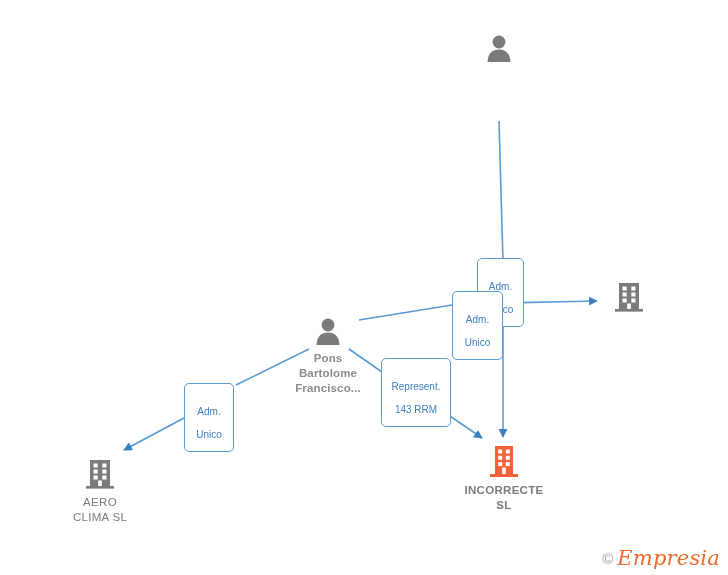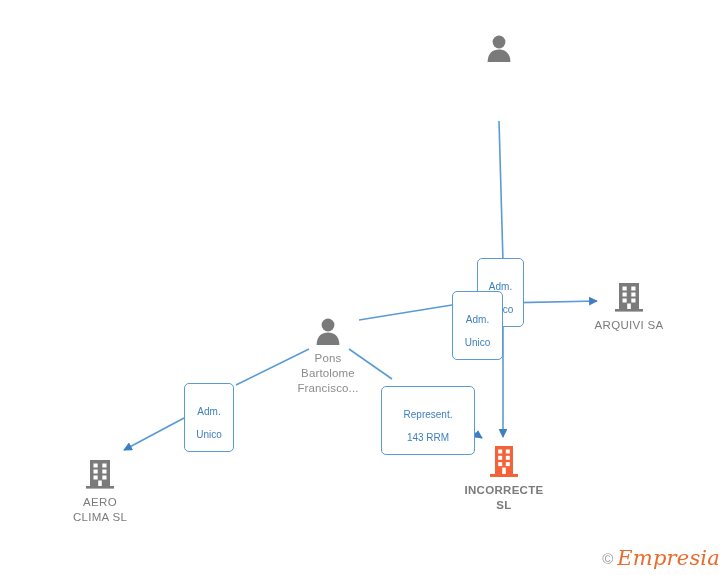--- a/index.html
+++ b/index.html
@@ -134,21 +134,21 @@
 
   <div class="node person top" style="left:499px; top:33px;">
     <span class="glyph">
       <svg width="30" height="30" viewBox="0 0 30 30" xmlns="http://www.w3.org/2000/svg">
         <circle cx="15" cy="9" r="6.4" fill="#7a7a7a"></circle>
         <path d="M3.6 29 C3.6 19.8 9.2 16.4 15 16.4 C20.8 16.4 26.4 19.8 26.4 29 Z" fill="#7a7a7a"></path>
       </svg>
     </span>
   </div>
 
-  <div class="node person" style="left:328px; top:316px;">
+  <div class="node person" style="left:328px; top:316px;font-weight:bold;">
     <span class="glyph">
       <svg width="30" height="30" viewBox="0 0 30 30" xmlns="http://www.w3.org/2000/svg">
         <circle cx="15" cy="9" r="6.4" fill="#7a7a7a"></circle>
         <path d="M3.6 29 C3.6 19.8 9.2 16.4 15 16.4 C20.8 16.4 26.4 19.8 26.4 29 Z" fill="#7a7a7a"></path>
       </svg>
     </span>
     <span class="caption">Pons
 Bartolome
 Francisco...</span>
   </div>
@@ -164,21 +164,20 @@
           <rect x="9.5" y="5.5" width="4.2" height="4"></rect>
           <rect x="18.3" y="5.5" width="4.2" height="4"></rect>
           <rect x="9.5" y="11.5" width="4.2" height="4"></rect>
           <rect x="18.3" y="11.5" width="4.2" height="4"></rect>
           <rect x="9.5" y="17.5" width="4.2" height="4"></rect>
           <rect x="18.3" y="17.5" width="4.2" height="4"></rect>
           <rect x="14.2" y="22.5" width="3.6" height="5.5"></rect>
         </g>
       </svg>
     </span>
-    <span class="caption">ARQUIVI SA</span>
   </div>
 
   <div class="node company focus" style="left:504px; top:444px;">
     <span class="glyph">
       <svg width="32" height="34" viewBox="0 0 32 34" xmlns="http://www.w3.org/2000/svg">
         <g fill="#f4623a">
           <rect x="7" y="2" width="18" height="28"></rect>
           <rect x="2" y="30" width="28" height="3"></rect>
         </g>
         <g fill="#ffffff">
@@ -220,21 +219,21 @@
 
   <div class="edge-label" style="left:477px; top:258px; width:47px;">Adm.
 Unico</div>
 
   <div class="edge-label" style="left:452px; top:291px; width:51px;">Adm.
 Unico</div>
 
   <div class="edge-label" style="left:184px; top:383px; width:50px;">Adm.
 Unico</div>
 
-  <div class="edge-label" style="left:381px; top:386px; width:94px;">Represent.
+  <div class="edge-label" style="left:381px; top:358px; width:70px;">Represent.
 143 RRM</div>
 
   <div id="watermark">
     <span class="copy">©</span>
     <span class="brand">Empresia</span>
   </div>
 
 </div>
 
 </body></html>

